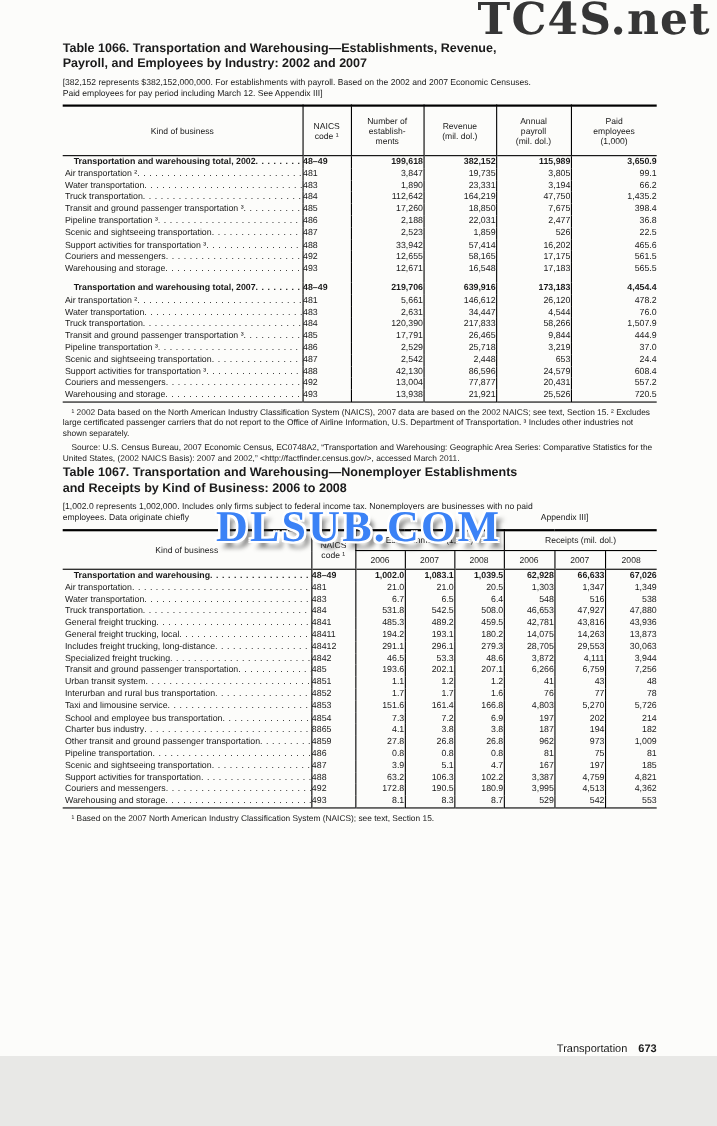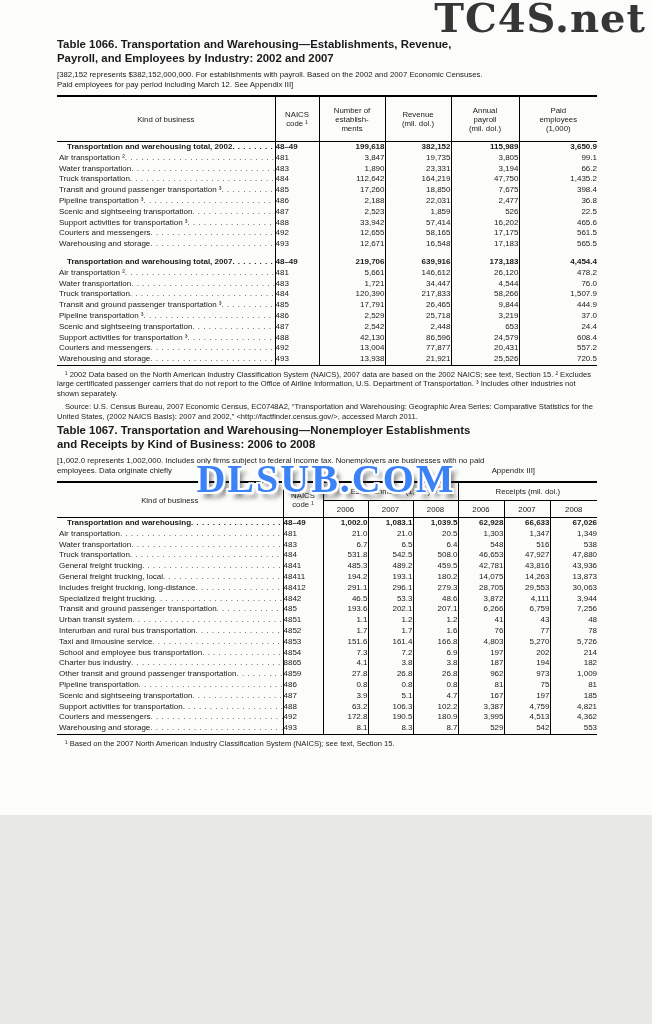--- a/index.html
+++ b/index.html
@@ -1,17 +1,17 @@
 <!DOCTYPE html>
 <html><head>
 <meta charset="utf-8">
 <style>
   html,body{margin:0;padding:0;background:#e8e8e6;}
   .page{
-    position:relative;width:652px;height:815px;margin:0 auto;
+    position:relative;width:652px;height:960px;margin:0 auto;
     background:#fcfcfa;overflow:hidden;
     font-family:"Liberation Sans",sans-serif;color:#1a1a1a;
   }
   .pre{white-space:pre-line;}
 
   
   .wm{position:absolute;z-index:50;font-weight:bold;white-space:nowrap;pointer-events:none;}
   .wm-top{
     top:-6px;right:6px;font-family:"DejaVu Serif",serif;font-size:40px;
     color:#262626;letter-spacing:1px;opacity:.92;
@@ -285,21 +285,21 @@
             <td class="num-cell">478.2</td>
           </tr>
           <tr>
             <td class="lbl-cell">
               <div class="lbl">
                 <span class="txt">Water transportation</span>
                 <span class="dots"></span>
               </div>
             </td>
             <td class="naics-cell">483</td>
-            <td class="num-cell">1,721</td>
+            <td class="num-cell">2,631</td>
             <td class="num-cell">34,447</td>
             <td class="num-cell">4,544</td>
             <td class="num-cell">76.0</td>
           </tr>
           <tr>
             <td class="lbl-cell">
               <div class="lbl">
                 <span class="txt">Truck transportation</span>
                 <span class="dots"></span>
               </div>

